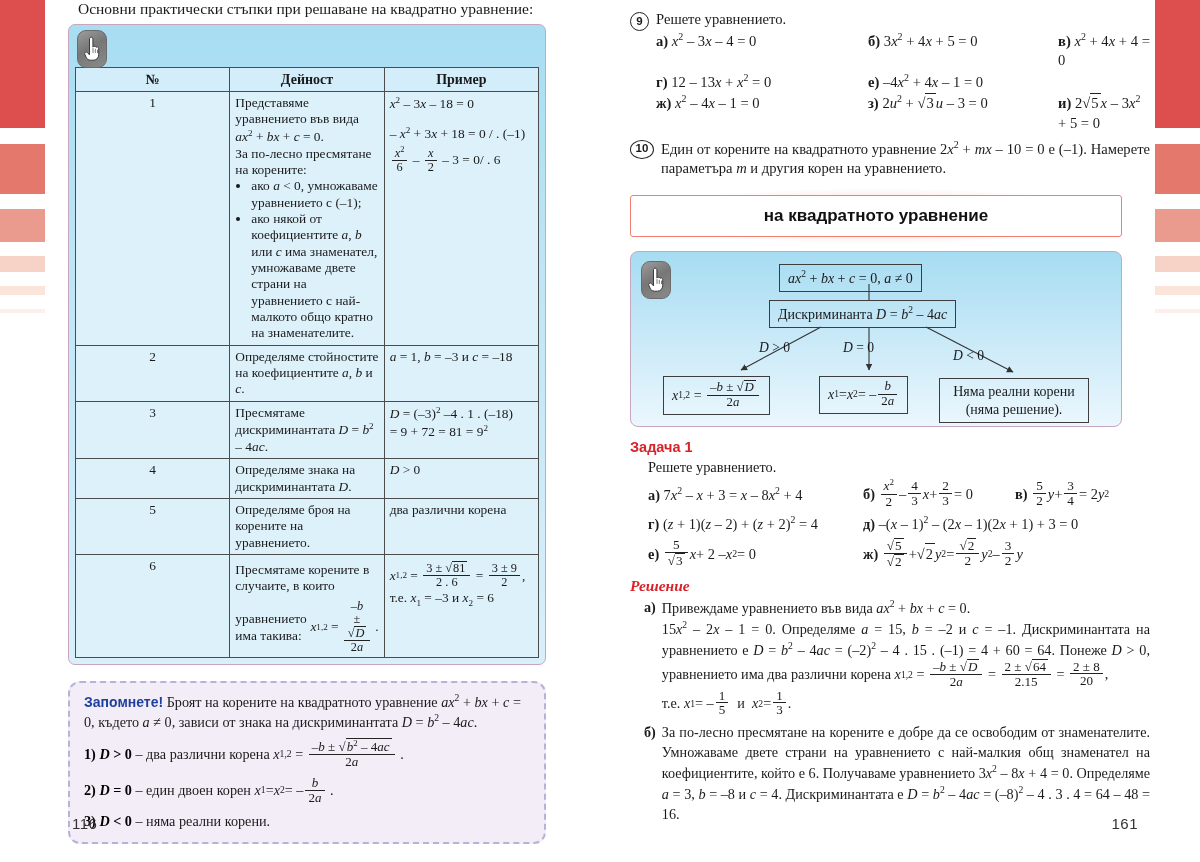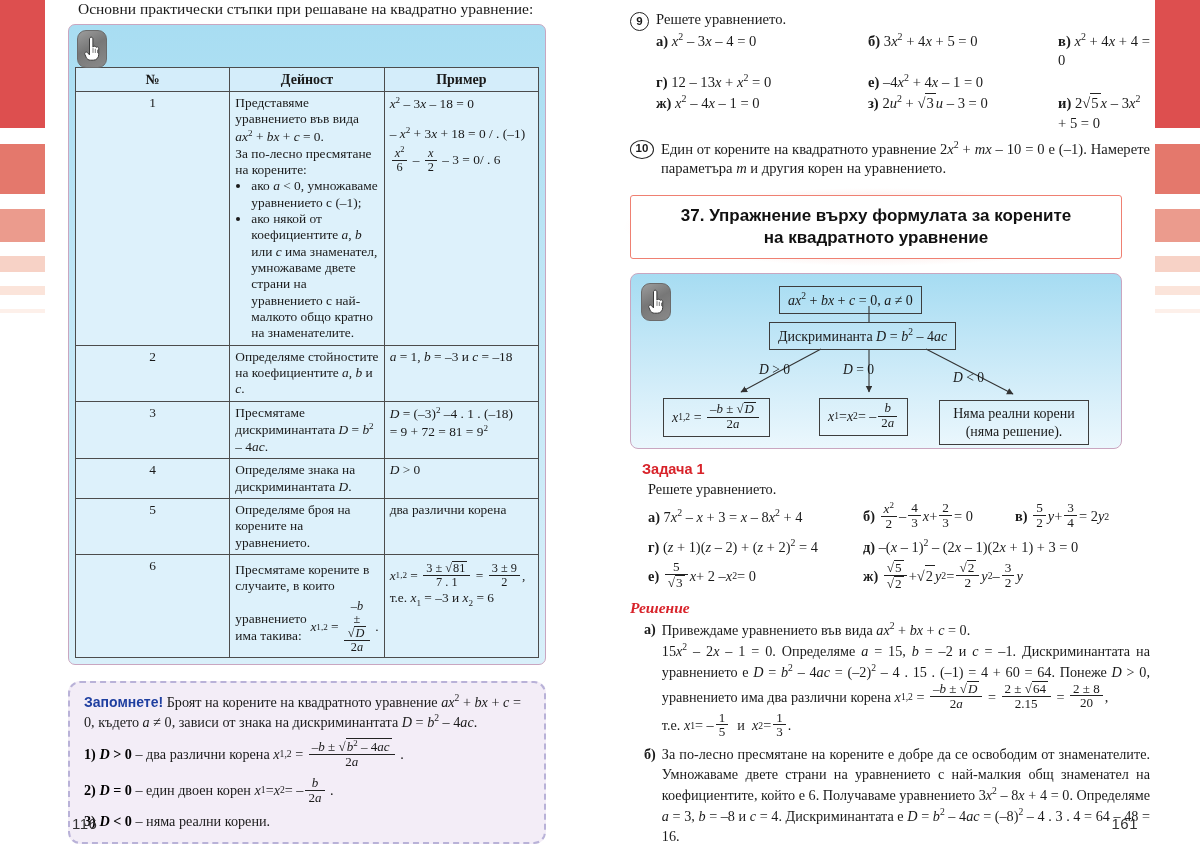--- a/index.html
+++ b/index.html
@@ -234,21 +234,21 @@
                     <span class="n">–<span class="m">b</span> ± <span class="sqrt">√<span class="bar"><span class="m">D</span></span></span></span>
                     <span class="d">2<span class="m">a</span></span>
                   </span>&nbsp;.
               </span>
             </td>
             <td class="ex">
               <div style="display:flex;align-items:center;margin-top:4px;">
                 <span class="m">x</span><sub>1,2</sub>&nbsp;=&nbsp;
                 <span class="frac">
                     <span class="n">3 ± <span class="sqrt">√<span class="bar">81</span></span></span>
-                    <span class="d">7 . 1</span>
+                    <span class="d">2 . 6</span>
                   </span>&nbsp;=&nbsp;
                 <span class="frac">
                     <span class="n">3 ± 9</span>
                     <span class="d">2</span>
                   </span>,
               </div>
               <div>т.е. <span class="m">x</span><sub>1</sub> = –3 и <span class="m">x</span><sub>2</sub> = 6</div>
             </td>
           </tr>
         </tbody>
@@ -310,21 +310,20 @@
     <div class="task" style="margin-left:0;margin-top:4px;">
       <span class="tnum wide">10</span>
       <div class="tbody" style="text-align:justify;">
         Един от корените на квадратното уравнение 2<span class="m">x</span><sup>2</sup> + <span class="m">mx</span> – 10 = 0 е (–1). Намерете параметъра <span class="m">m</span> и другия корен на уравнението.
       </div>
     </div>
 
     <div class="banner-wrap" style="margin-left:0;">
       <div class="banner-glow"></div>
       <div class="banner">
-        <div>37. Упражнение върху формулата за корените</div>
         <div>на квадратното уравнение</div>
       </div>
     </div>
 
     <div class="flow" style="margin-left:0;">
       <div class="hand-icon">
         <svg width="17" height="26" viewBox="0 0 17 26">
           <path d="M7.2 1.2c1 0 1.7.8 1.7 1.8v8.1c.5-.7 1.2-1 1.9-.9.6.1 1.1.5 1.3 1.1.5-.5 1.2-.6 1.8-.3.5.3.8.8.8 1.4v6.2c0 3.2-2.2 5.6-5.4 5.6H6.6c-2.3 0-3.6-1.1-4.5-3L.9 18.4c-.4-.8-.1-1.7.6-2.1.7-.4 1.6-.2 2.1.4l1.9 2.2V3c0-1 .7-1.8 1.7-1.8z" fill="#fff" stroke="#3a3a3a" stroke-width="1"></path>
           <path d="M9 12.5v4M11.3 13.2v3.4M13.5 14.1v2.6" stroke="#6b6b6b" stroke-width=".9" fill="none" stroke-linecap="round"></path>
         </svg>
@@ -378,21 +377,21 @@
               <span class="d">2<span class="m">a</span></span>
             </span>
         </span>
       </div>
 
       <div class="fbox" style="left:308px;top:126px;white-space:normal;width:150px;">
         Няма реални корени<br>(няма решение).
       </div>
     </div>
 
-    <div class="zadacha" style="margin-left:12px;">Задача 1</div>
+    <div class="zadacha" style="margin-left:0;">Задача 1</div>
     <div class="prob" style="margin-left:18px;">Решете уравнението.</div>
 
     <div class="prob" style="margin-left:18px;">
       <div class="subrow" style="align-items:center;margin-top:2px;">
         <span style="width:215px;"><b>а)</b> 7<span class="m">x</span><sup>2</sup> – <span class="m">x</span> + 3 = <span class="m">x</span> – 8<span class="m">x</span><sup>2</sup> + 4</span>
         <span style="width:152px;display:inline-flex;align-items:center;"><b>б)</b>&nbsp;<span class="frac">
               <span class="n"><span class="m">x</span><sup>2</sup></span>
               <span class="d">2</span>
             </span> – <span class="frac">
               <span class="n">4</span>

